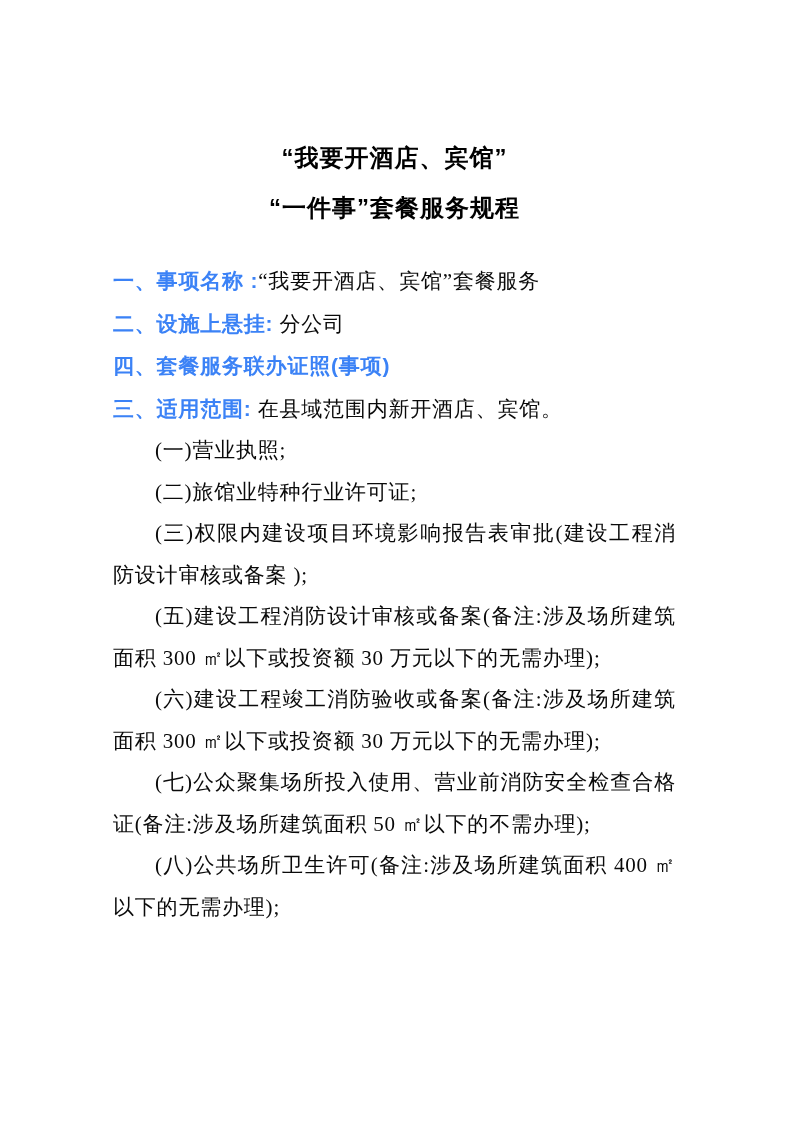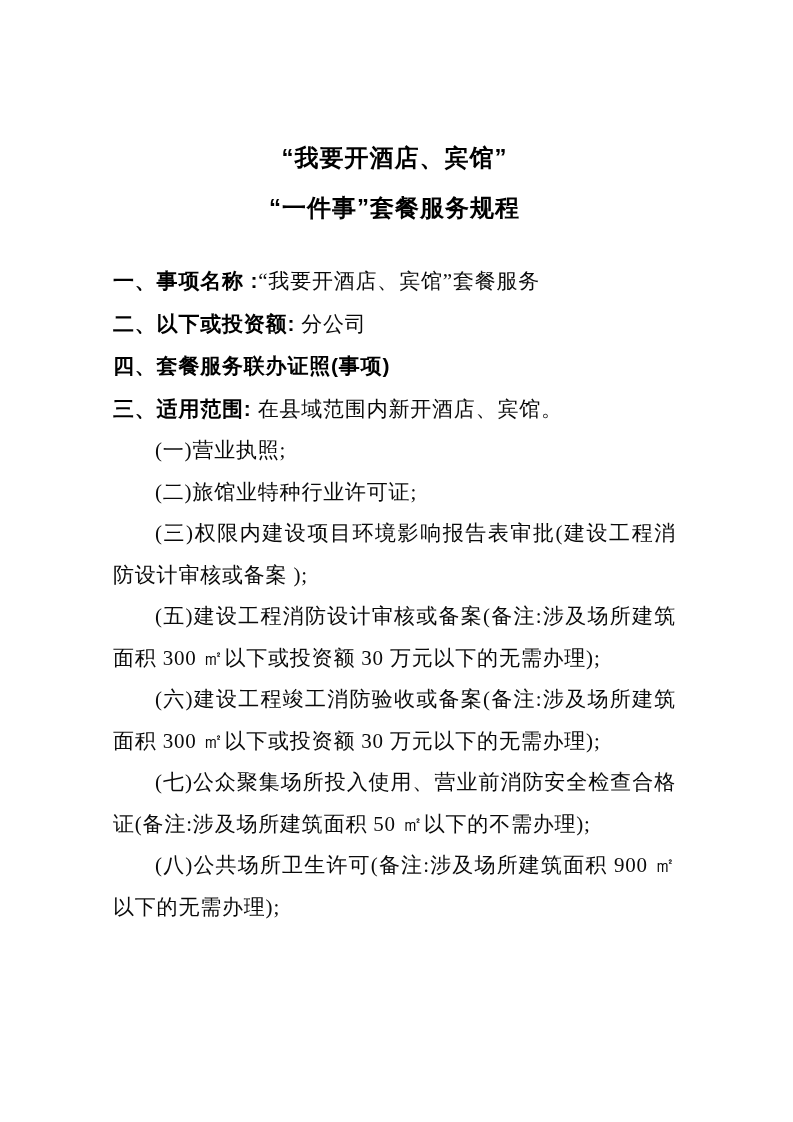--- a/index.html
+++ b/index.html
@@ -34,21 +34,21 @@
     letter-spacing: 0.8px;
     color: #0a0a0a;
   }
   .sec {
     margin: 0;
     text-align: justify;
   }
   .sec-label {
     font-family: "Liberation Sans", sans-serif;
     font-weight: 700;
-    color: #000000;
+    color: #3b82f6;
   }
   .item {
     margin: 0;
     text-indent: 2em;
     text-align: justify;
     text-justify: inter-character;
   }
   .page-number {
     position: absolute;
     top: 1020px;
@@ -67,31 +67,31 @@
 
   <div class="doc-title">
     <div>“我要开酒店、宾馆”</div>
     <div>“一件事”套餐服务规程</div>
   </div>
 
   <div class="body-text">
 
     <p class="sec"><span class="sec-label">一、事项名称 :</span><span>“我要开酒店、宾馆”套餐服务</span></p>
 
-    <p class="sec"><span class="sec-label">二、以下或投资额:</span><span> 分公司</span></p>
+    <p class="sec"><span class="sec-label">二、设施上悬挂:</span><span> 分公司</span></p>
 
     <p class="sec"><span class="sec-label">四、套餐服务联办证照(事项)</span><span></span></p>
 
     <p class="sec"><span class="sec-label">三、适用范围:</span><span> 在县域范围内新开酒店、宾馆。</span></p>
 
     <p class="item">(一)营业执照;</p>
     <p class="item">(二)旅馆业特种行业许可证;</p>
     <p class="item">(三)权限内建设项目环境影响报告表审批(建设工程消防设计审核或备案 );</p>
     <p class="item">(五)建设工程消防设计审核或备案(备注:涉及场所建筑面积 300 ㎡以下或投资额 30 万元以下的无需办理);</p>
     <p class="item">(六)建设工程竣工消防验收或备案(备注:涉及场所建筑面积 300 ㎡以下或投资额 30 万元以下的无需办理);</p>
     <p class="item">(七)公众聚集场所投入使用、营业前消防安全检查合格证(备注:涉及场所建筑面积 50 ㎡以下的不需办理);</p>
-    <p class="item">(八)公共场所卫生许可(备注:涉及场所建筑面积 900 ㎡以下的无需办理);</p>
+    <p class="item">(八)公共场所卫生许可(备注:涉及场所建筑面积 400 ㎡以下的无需办理);</p>
 
   </div>
 
   <div class="page-number">3</div>
 
 </div>
 
 </body></html>

